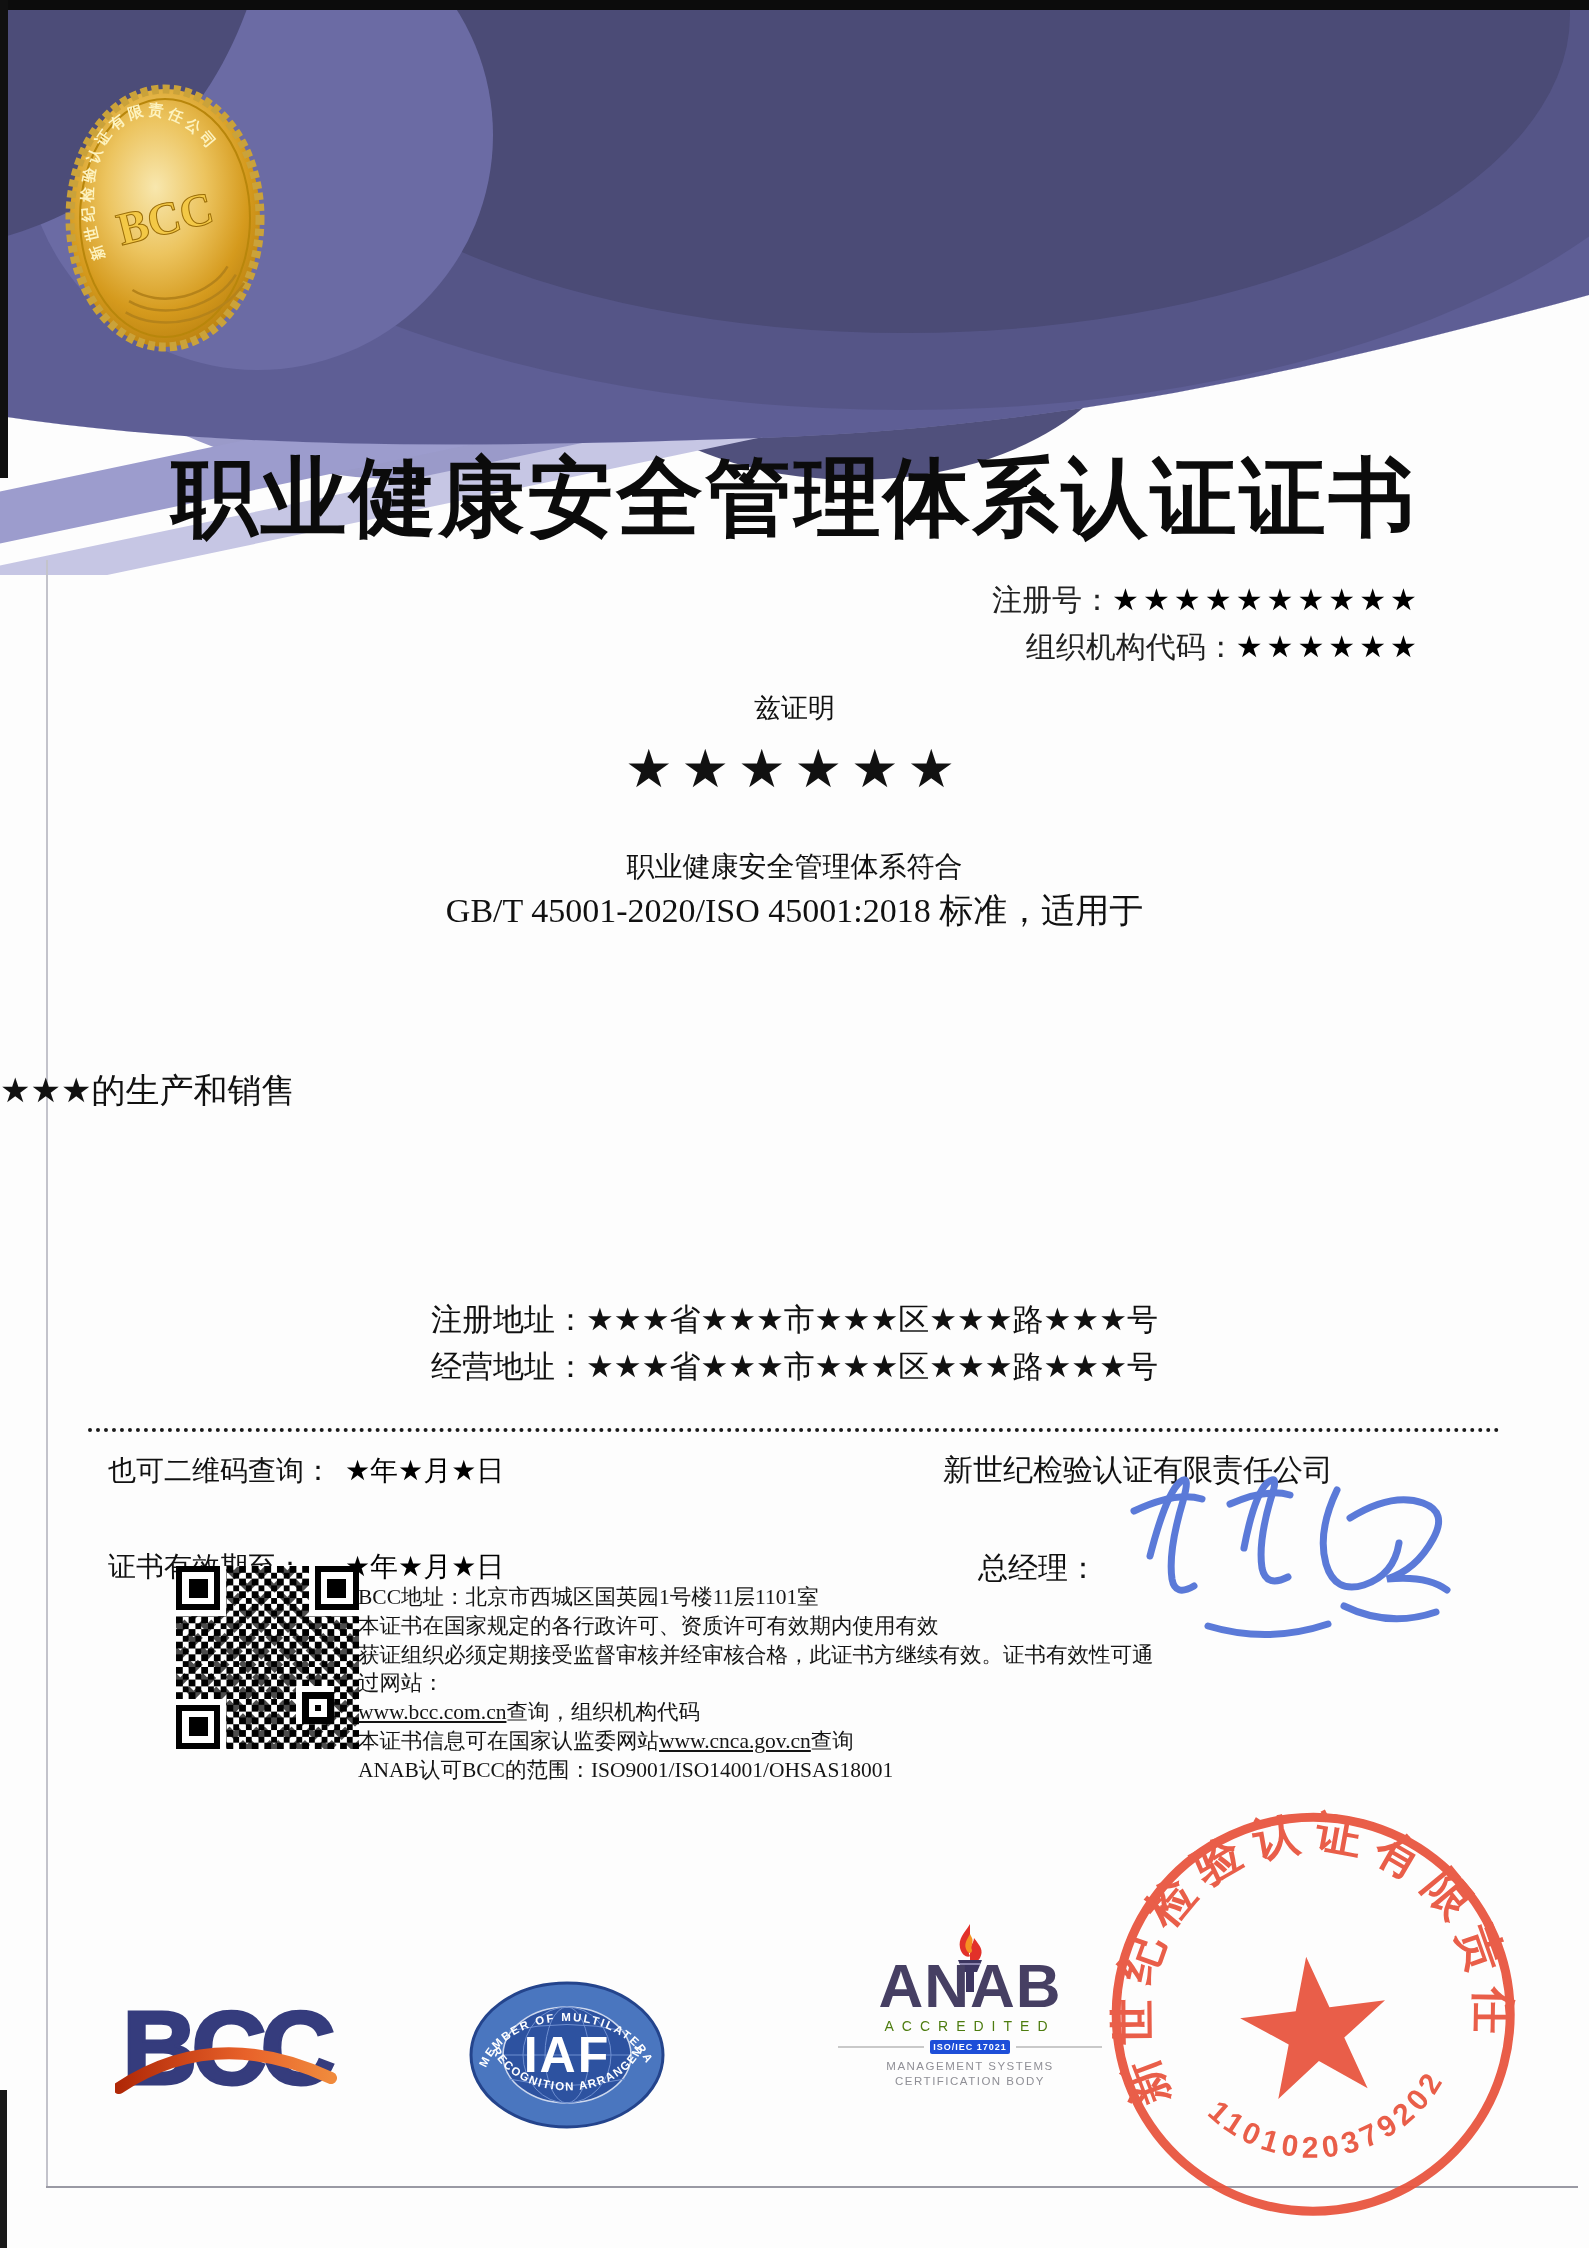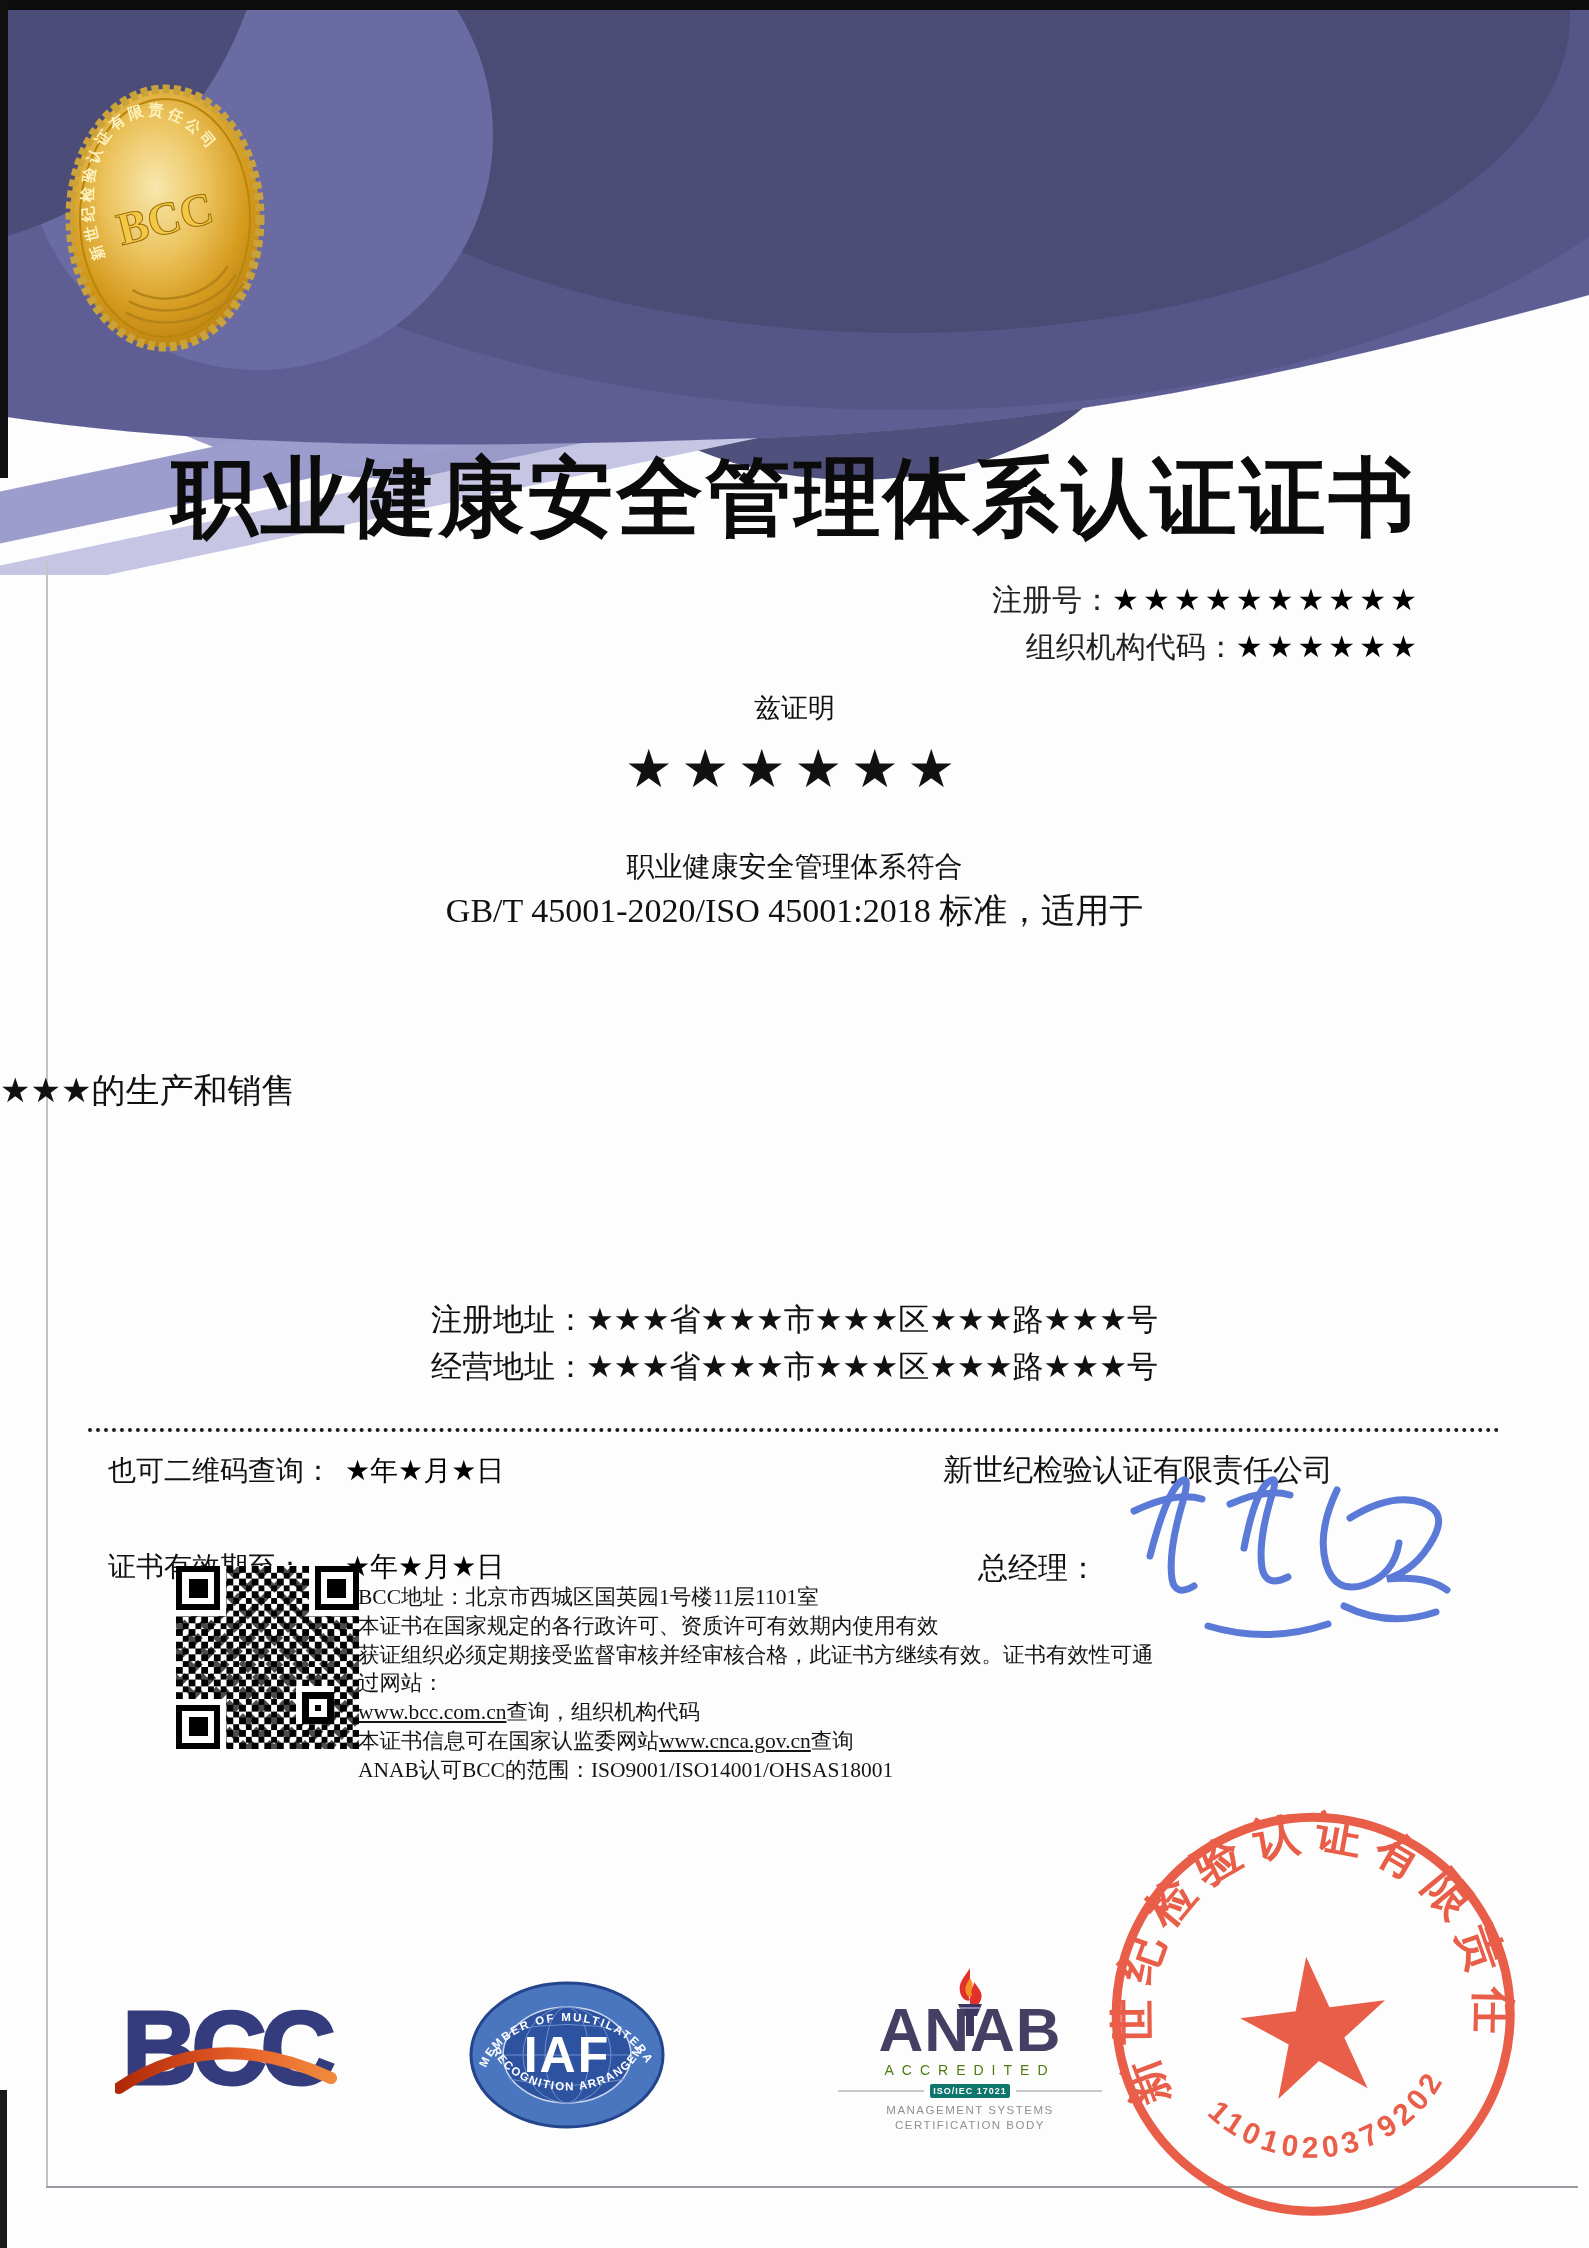--- a/index.html
+++ b/index.html
@@ -32,28 +32,28 @@
   .gm{font-size:30px;color:#111;}
 
   .qr{left:176px;top:1566px;width:183px;height:183px;}
   .notes{left:358px;top:1583px;width:800px;font-size:21.5px;line-height:28.8px;color:#151515;}
   .u{text-decoration:underline;}
 
   
   .bcc-logo{left:115px;top:1990px;width:222px;height:116px;}
   .iaf-logo{left:468px;top:1980px;width:198px;height:150px;}
   .anab{left:838px;top:1956px;width:264px;text-align:center;
-        font-family:"Liberation Sans","DejaVu Sans",sans-serif;margin-top:44px;}
+        font-family:"Liberation Sans","DejaVu Sans",sans-serif;}
   .anab-word{position:relative;z-index:2;font-size:62px;font-weight:bold;color:#463f63;
              letter-spacing:1px;line-height:60px;}
   .anab-torch{position:absolute;left:50%;top:-34px;transform:translateX(-50%);z-index:1;}
   .anab-acc{font-size:14px;letter-spacing:8px;color:#4d7c0f;margin-top:2px;}
   .anab-boxrow{display:flex;align-items:center;justify-content:center;gap:6px;margin-top:6px;}
   .anab-line{height:2px;background:#c9c9c9;flex:1;}
-  .anab-box{background:#0f766e;color:#fff;font-size:9px;font-weight:bold;padding:2px 3px;
+  .anab-box{background:#1d4ed8;color:#fff;font-size:9px;font-weight:bold;padding:2px 3px;
             border-radius:2px;letter-spacing:1px;white-space:nowrap;}
   .anab-cap{font-size:11.5px;letter-spacing:1.5px;color:#8f8f96;line-height:15px;margin-top:5px;}
   .stamp{left:1100px;top:1790px;width:430px;height:445px;transform:rotate(-7deg);opacity:.93;}
   .sig{left:1112px;top:1456px;width:345px;height:210px;}
   .sig-name{position:absolute;left:0;top:0;opacity:0;font-size:10px;}
   .medal{left:64px;top:82px;width:202px;height:272px;}
   .header-art{left:0;top:0;width:1589px;height:575px;}
 </style>
 </head>
 <body>

